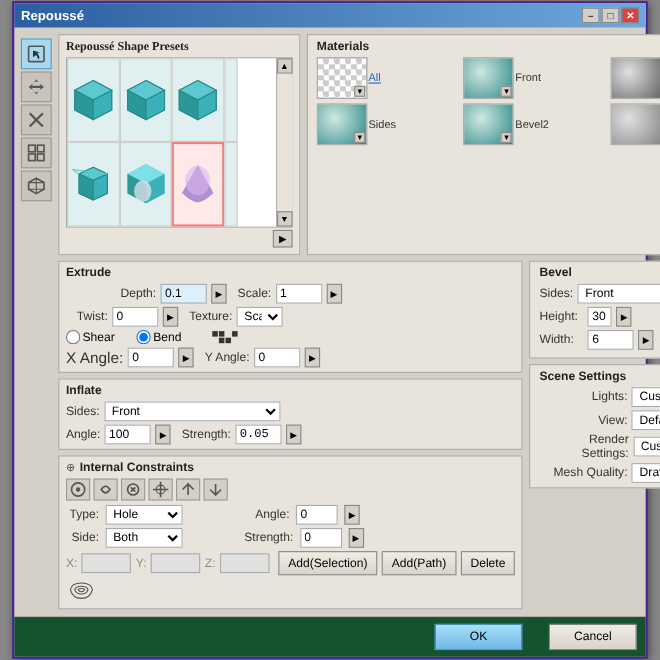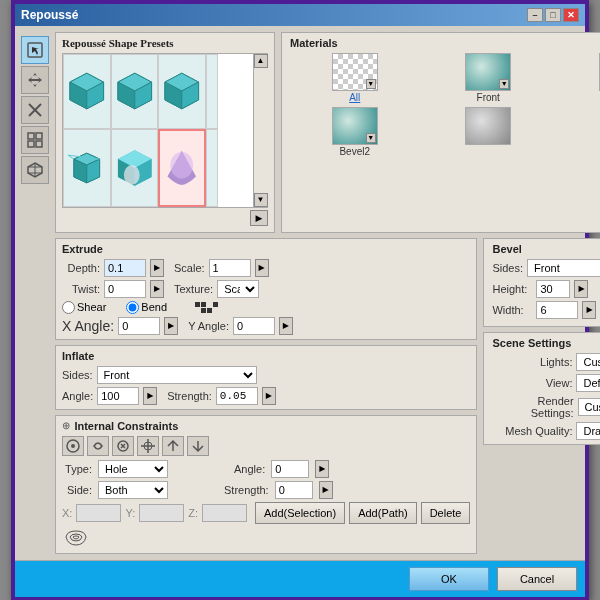--- a/index.html
+++ b/index.html
@@ -1,49 +1,49 @@
 <!DOCTYPE html>
 <html><head>
   <meta charset="utf-8">
   <style>
     * { box-sizing: border-box; margin: 0; padding: 0; }
     body { font-family: Arial, sans-serif; font-size: 11px; background: #888; display: flex; justify-content: center; align-items: center; width: 600px; height: 600px; }
-    .window { width: 578px; background: #d4d0c8; border: 4px solid #4c1d95; box-shadow: 2px 2px 8px rgba(0,0,0,0.5); }
+    .window { width: 578px; background: #d4d0c8; border: 2px solid #4c1d95; box-shadow: 2px 2px 8px rgba(0,0,0,0.5); }
     .title-bar { background: linear-gradient(to right, #2a5fa0, #6fa8dc); color: white; padding: 3px 6px; display: flex; justify-content: space-between; align-items: center; height: 22px; }
     .title-bar-text { font-weight: bold; font-size: 12px; }
     .title-bar-controls { display: flex; gap: 2px; }
     .title-btn { width: 16px; height: 14px; background: #d4d0c8; border: 1px solid #888; display: flex; align-items: center; justify-content: center; font-size: 9px; cursor: pointer; color: #333; font-weight: bold; }
     .title-btn.close { background: #e04040; color: white; }
     .content { display: flex; padding: 6px; gap: 6px; }
     .left-toolbar { width: 36px; display: flex; flex-direction: column; align-items: center; gap: 2px; padding-top: 4px; }
     .toolbar-icon { width: 28px; height: 28px; background: #c8c4bc; border: 1px solid #999; display: flex; align-items: center; justify-content: center; font-size: 14px; cursor: pointer; }
     .toolbar-icon.active { background: #a8d8f0; border: 1px solid #5599cc; }
     .section { border: 1px solid #aaa; background: #e8e4dc; padding: 4px 6px; }
     .section-title { font-weight: bold; font-size: 11px; margin-bottom: 4px; color: #222; }
     .presets-section { width: 220px; }
     .preset-item { background: #e8f8f8; border: 1px solid #ccc; display: flex; align-items: center; justify-content: center; cursor: pointer; overflow: hidden; }
     .preset-item.active { border: 2px solid #f08080; background: #ffe8e8; }
-    .mat-item { display: flex; flex-direction: column; align-items: center; gap: 1px; cursor: pointer; }
+    .mat-item { display: flex; flex-direction: row; align-items: center; gap: 1px; cursor: pointer; }
     .mat-thumb { width: 46px; height: 38px; border: 1px solid #aaa; background: #ccc; display: flex; align-items: center; justify-content: center; position: relative; overflow: hidden; }
     .mat-thumb-arrow { position: absolute; right: 1px; bottom: 1px; width: 10px; height: 10px; background: #d4d0c8; border: 1px solid #888; display: flex; align-items: center; justify-content: center; font-size: 7px; }
     .mat-label { font-size: 10px; color: #333; }
     .mat-label.active { color: #2266cc; text-decoration: underline; }
     .bevel-section { }
     .form-input { height: 18px; border: 1px solid #aaa; background: #fff; padding: 0 3px; font-size: 11px; width: 50px; }
     .form-input.blue { background: #ddeeff; }
     .spin-btn { width: 14px; height: 18px; background: #d4d0c8; border: 1px solid #888; display: flex; align-items: center; justify-content: center; font-size: 8px; cursor: pointer; }
     .dropdown { height: 18px; border: 1px solid #aaa; background: #fff; font-size: 11px; padding: 0 2px; }
     .scene-section { }
     .scene-dropdown { height: 18px; border: 1px solid #aaa; background: #fff; font-size: 11px; padding: 0 2px; width: 110px; }
     .extrude-section { }
     .inflate-section { }
     .constraints-section { }
     .con-icon { width: 22px; height: 20px; background: #d4d0c8; border: 1px solid #999; display: flex; align-items: center; justify-content: center; font-size: 11px; cursor: pointer; }
     .con-input { height: 18px; border: 1px solid #aaa; background: #e0e0e0; font-size: 11px; width: 55px; padding: 0 3px; }
-    .bottom-bar { display: flex; justify-content: flex-end; gap: 8px; padding: 6px 8px 6px 6px; border-top: 1px solid #aaa; background: #0ea5e9; }
+    .bottom-bar { display: flex; justify-content: flex-end; gap: 24px; padding: 6px 8px 6px 6px; border-top: 1px solid #aaa; background: #14532d; }
     .btn { height: 24px; padding: 0 20px; border: 1px solid #888; background: linear-gradient(to bottom, #f0ece4, #d8d4cc); cursor: pointer; font-size: 11px; }
     .btn.ok { background: linear-gradient(to bottom, #a8e0f8, #70b8e8); border-color: #5599cc; }
     .right-col { display: flex; flex-direction: column; gap: 5px; min-width: 195px; }
     
     
     .checker-bg { background-image: repeating-conic-gradient(#ccc 0% 25%, #fff 0% 50%); background-size: 10px 10px; }
     .sphere-front { background: radial-gradient(circle at 35% 35%, #d0e8e0, #2a8888); }
     .sphere-bevel1 { background: radial-gradient(circle at 35% 35%, #e0e0e0, #666); }
     .sphere-sides { background: radial-gradient(circle at 35% 35%, #d0e8e0, #2a8888); }
     .sphere-bevel2 { background: radial-gradient(circle at 35% 35%, #d0e8e0, #2a8888); }
@@ -195,20 +195,26 @@
               <span class="mat-label">Front</span>
             </div>
 
             <div class="mat-item">
               <div class="mat-thumb sphere-bevel1">
                 
               </div>
 
             </div>
 
+            <div class="mat-item">
+              <div class="mat-thumb sphere-sides">
+                <div class="mat-thumb-arrow">▼</div>
+              </div>
+              <span class="mat-label">Sides</span>
+            </div>
 
             <div class="mat-item">
               <div class="mat-thumb sphere-bevel2">
                 <div class="mat-thumb-arrow">▼</div>
               </div>
               <span class="mat-label">Bevel2</span>
             </div>
 
             <div class="mat-item">
               <div class="mat-thumb sphere-back">
@@ -220,21 +226,21 @@
         </div>
       </div>
 
       <div style="display:flex; gap:6px;">
 
         <div style="flex:1; display:flex; flex-direction:column; gap:5px;">
 
           <div class="section extrude-section" style="padding:4px 6px;">
             <div class="section-title">Extrude</div>
 
-            <div style="display:flex; align-items:center; gap:4px; margin-bottom:3px;">
+            <div style="display:flex; align-items:center; gap:4px; margin-bottom:3px;margin-left:44px;">
               <span style="font-size:11px; color:#333; min-width:38px; text-align:right;">Depth:</span>
               <input class="form-input blue" value="0.1" style="width: 42px;">
               <div class="spin-btn">▶</div>
               <span style="font-size:11px; color:#333; margin-left:6px;">Scale:</span>
               <input class="form-input" value="1" style="width: 42px;">
               <div class="spin-btn">▶</div>
             </div>
 
             <div style="display:flex; align-items:center; gap:4px; margin-bottom:3px;">
               <span style="font-size:11px; color:#333; min-width:38px; text-align:right;">Twist:</span>
@@ -389,21 +395,21 @@
               <select class="dropdown" style="width:90px;">
                 <option>Front</option>
               </select>
 
             </div>
 
             <div style="display:flex; align-items:flex-start; gap:4px; margin-bottom:3px;">
               <div style="flex:1;">
                 <div style="display:flex; align-items:center; gap:4px; margin-bottom:3px;">
                   <span style="font-size:11px; color:#333; min-width:40px;">Height:</span>
-                  <input class="form-input" value="30" style="width: 34px;">
+                  <input class="form-input" value="30" style="width: 22px;">
                   <div class="spin-btn">▶</div>
                 </div>
                 <div style="display:flex; align-items:center; gap:4px;">
                   <span style="font-size:11px; color:#333; min-width:40px;">Width:</span>
                   <input class="form-input" value="6" style="width: 42px;">
                   <div class="spin-btn">▶</div>
                 </div>
               </div>
 
             </div>

